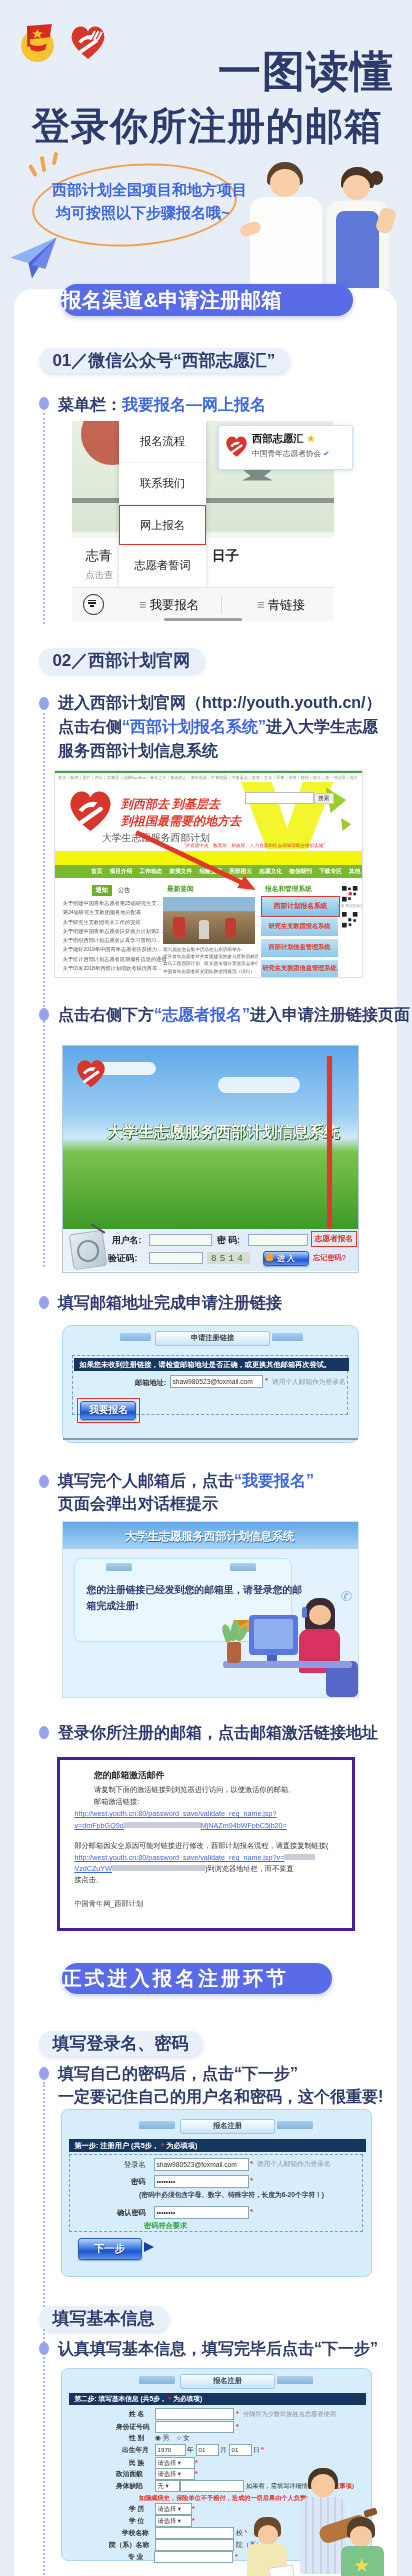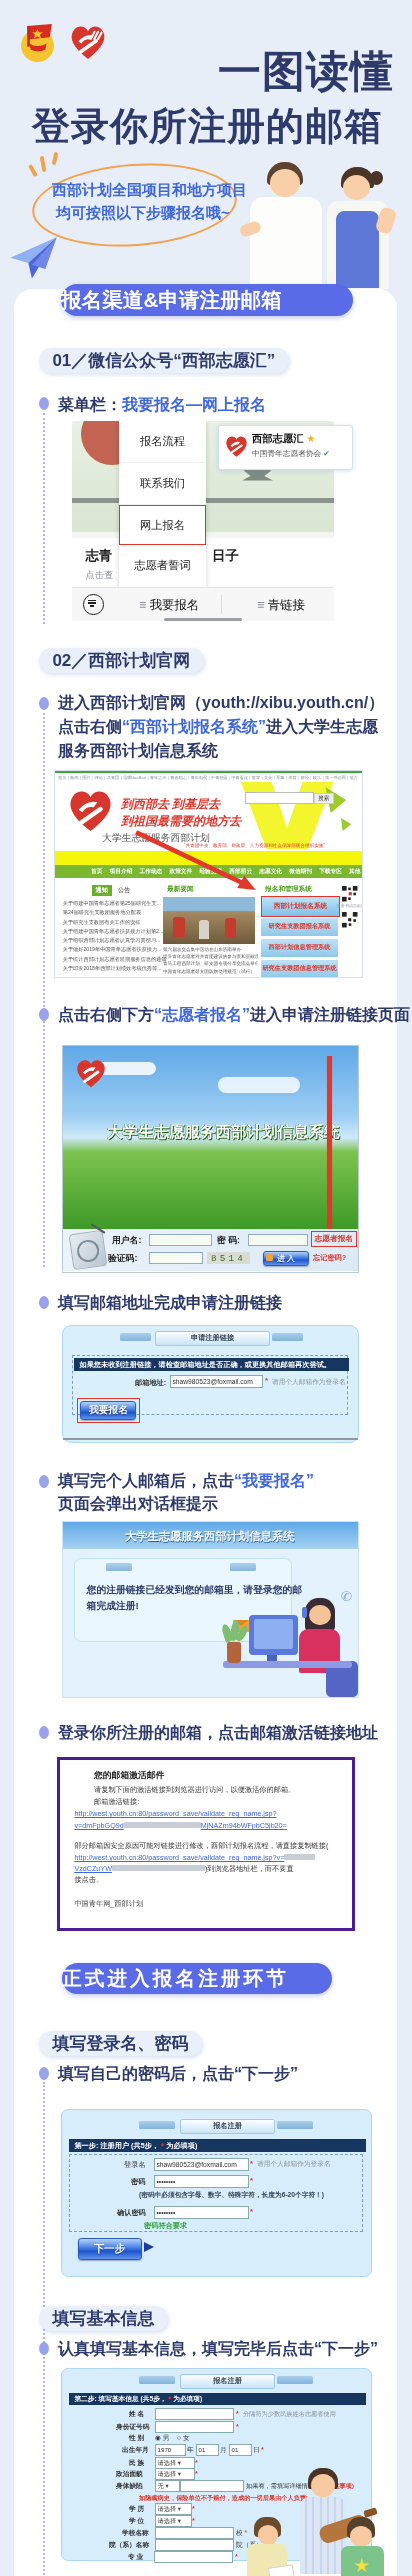--- a/index.html
+++ b/index.html
@@ -90,21 +90,21 @@
   <div class="dotline" style="left:43px;top:413px;height:211px"></div>
   <div class="t" style="left:58px;top:395px;font-size:16px">
     <span>菜单栏：</span><span class="bl">我要报名—网上报名</span>
   </div>
 
   <div class="abs" style="left:72px;top:421px;width:262px;height:200px;overflow:hidden;background:linear-gradient(#E9F0E4,#D9E6D2 55%,#F5F6F1 56%,#fff);border-radius:2.1px">
     <div class="abs" style="left:9.3px;top:-18.5px;width:62px;height:62px;border-radius:50%;background:#BD4B3A;opacity:.85"></div>
     <div class="abs" style="left:170px;top:31px;width:31px;height:46px;background:#7e8b84;clip-path:polygon(50% 0,62% 18%,88% 22%,70% 34%,95% 40%,72% 52%,100% 62%,0 62%,28% 52%,5% 40%,30% 34%,12% 22%,38% 18%)"></div>
     <div class="abs" style="left:0px;top:77px;width:262px;height:5.2px;background:#8a958d"></div>
     <div class="abs" style="left:0px;top:117px;width:262px;height:48px;background:#fff"></div>
-    <div class="tn" style="left:13.4px;top:126px;font-size:13.4px;color:#222;font-weight:bold">志青</div>
+    <div class="tn" style="left:13.4px;top:126px;font-size:13.4px;color:#222;font-weight:normal">志青</div>
     <div class="tn" style="left:140px;top:126px;font-size:13.4px;color:#222;font-weight:bold">日子</div>
     <div class="tn gy" style="left:13.4px;top:148px;font-size:9.3px">点击查</div>
 
     <div class="abs" style="left:47px;top:0px;width:87px;height:166px;background:#fff;box-shadow:0 1px 5.2px rgba(0,0,0,.18)">
       <div style="height:41px;display:flex;align-items:center;justify-content:center;font-size:11.3px;color:#222;border-bottom:0.5px solid #f0f0f0">报名流程</div>
       <div style="height:41px;display:flex;align-items:center;justify-content:center;font-size:11.3px;color:#222;border-bottom:0.5px solid #f0f0f0">联系我们</div>
       <div class="redbox" style="height:38px;display:flex;align-items:center;justify-content:center;font-size:11.3px;color:#222">网上报名</div>
       <div style="height:41px;display:flex;align-items:center;justify-content:center;font-size:11.3px;color:#222">志愿者誓词</div>
     </div>
 
@@ -127,21 +127,21 @@
       <path d="M20 34 q14 -16 30 -12 l-6 8 q-12 -2 -18 8 z" fill="#fff"></path>
       <rect x="18" y="40" width="44" height="7" rx="3" fill="#fff" transform="rotate(-35 40 44)"></rect>
     </svg>
     <div class="tn" style="left:33px;top:6.2px;font-size:10.3px;font-weight:bold;color:#111"><span>西部志愿汇</span> <span style="color:#F2B01E">★</span></div>
     <div class="tn" style="left:33px;top:23px;font-size:7.7px;color:#555"><span>中国青年志愿者协会</span> <span style="color:#2D7FE0">✔</span></div>
   </div>
 
   <div class="pill-sm" style="left:39px;top:648px;height:25px;font-size:17px">02／西部计划官网</div>
   <div class="dot" style="left:39px;top:697px"></div>
   <div class="dotline" style="left:43px;top:713px;height:554px"></div>
-  <div class="t" style="left:58px;top:693px;font-size:16px">进入西部计划官网（youth://xibu.youth.cn/）</div>
+  <div class="t" style="left:58px;top:693px;font-size:16px">进入西部计划官网（http://youth.youth.cn/）</div>
   <div class="t" style="left:58px;top:717px;font-size:16px">
     <span>点击右侧</span><span class="bl">“西部计划报名系统”</span><span>进入大学生志愿</span>
   </div>
   <div class="t" style="left:58px;top:741px;font-size:16px">服务西部计划信息系统</div>
 
   <div class="abs" style="left:54px;top:770px;width:307px;height:206px;background:#fff;border:0.5px solid #d9e2ea;overflow:hidden">
     <div class="abs" style="left:0;top:0;width:307px;height:1.5px;background:#3DA73D"></div>
     <div class="tn gy" style="left:3.1px;top:4.1px;font-size:4.1px;width:301px;white-space:nowrap;overflow:hidden">首页｜新闻｜图片｜评论｜共青团｜温暖BaoBao｜青年之声｜青春励志｜青年电视｜中青校园｜中青看点｜教育｜文化｜军事｜体育｜财经｜娱乐｜第一书记网｜地方｜游戏｜汽车</div>
 
     <svg style="position:absolute;left:155px;top:11.3px" width="149" height="67" viewBox="0 0 290 130">
@@ -352,20 +352,21 @@
     <div class="tn" style="left:14.4px;top:115px;font-size:7.2px;color:#333">接点击。</div>
     <div class="tn" style="left:14.4px;top:139px;font-size:7.2px;color:#444">中国青年网_西部计划</div>
   </div>
 
   <div class="pill-lg" style="left:62px;top:1963px;width:270px;height:31px;font-size:19.6px;line-height:31px;letter-spacing:3.1px">正式进入报名注册环节</div>
 
   <div class="pill-sm" style="left:39px;top:2031px;height:25px;font-size:17px">填写登录名、密码</div>
   <div class="dot" style="left:39px;top:2067px"></div>
   <div class="dotline" style="left:43px;top:2082px;height:1752px"></div>
   <div class="t" style="left:58px;top:2064px;font-size:16px">填写自己的密码后，点击“下一步”</div>
+  <div class="t" style="left:58px;top:2087px;font-size:16px">一定要记住自己的用户名和密码，这个很重要!</div>
 
   <div class="shot" style="left:61px;top:2109px;width:309px;height:166px">
     <div class="wintab" style="left:77px;top:11.3px;width:36px"></div>
     <div class="winbar" style="left:118px;top:9.3px;width:93px">报名注册</div>
     <div class="wintab" style="left:215px;top:11.3px;width:36px"></div>
     <div class="navybar" style="left:7.2px;top:29px;width:292px;height:13.4px;font-size:7.2px">
       <span>第一步: 注册用户 (共5步，</span>
         <span class="rd">＊</span>
         <span>为必填项)</span>
     </div>

